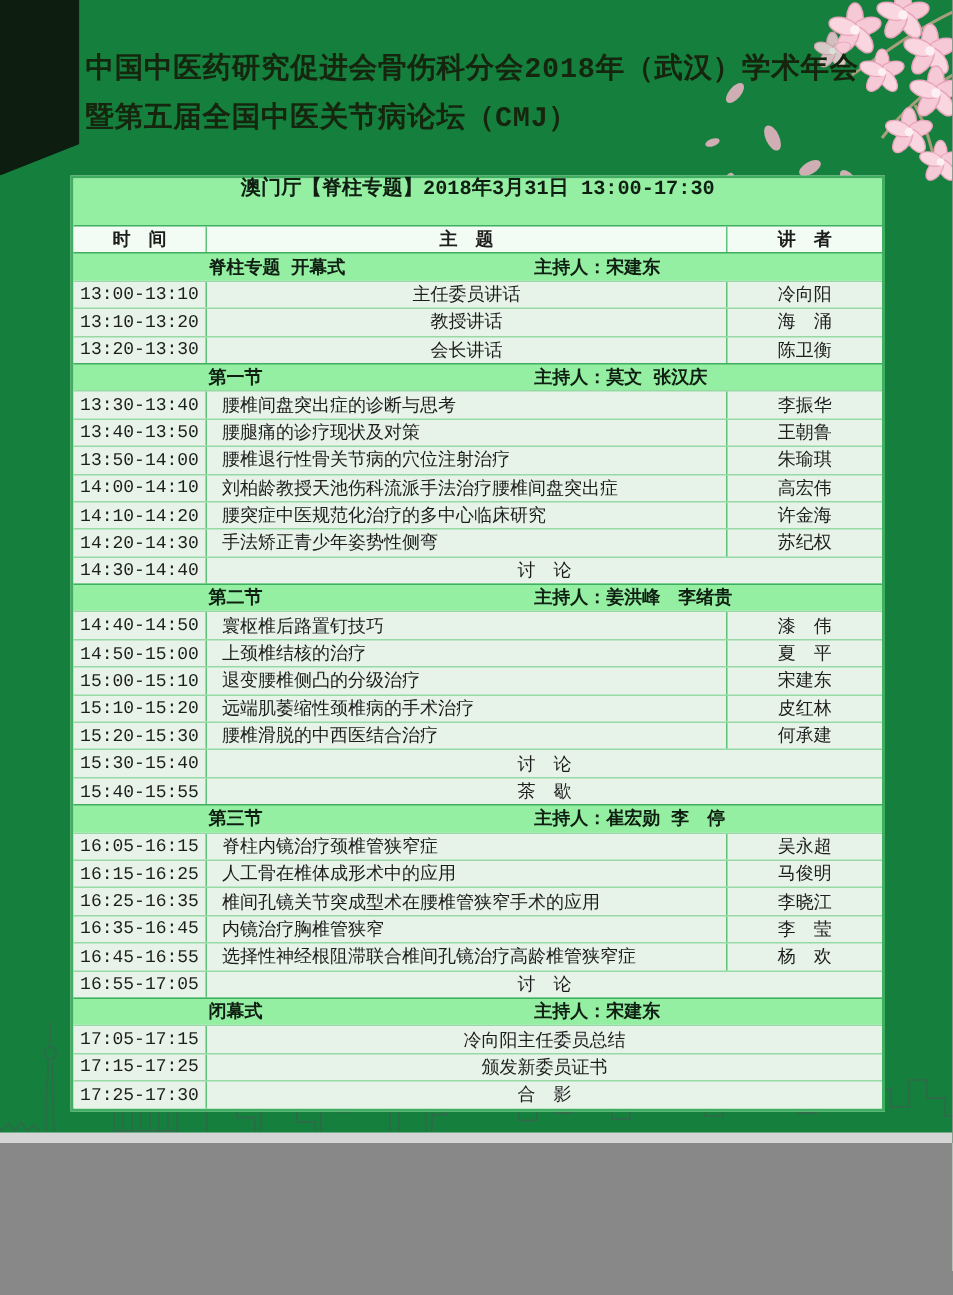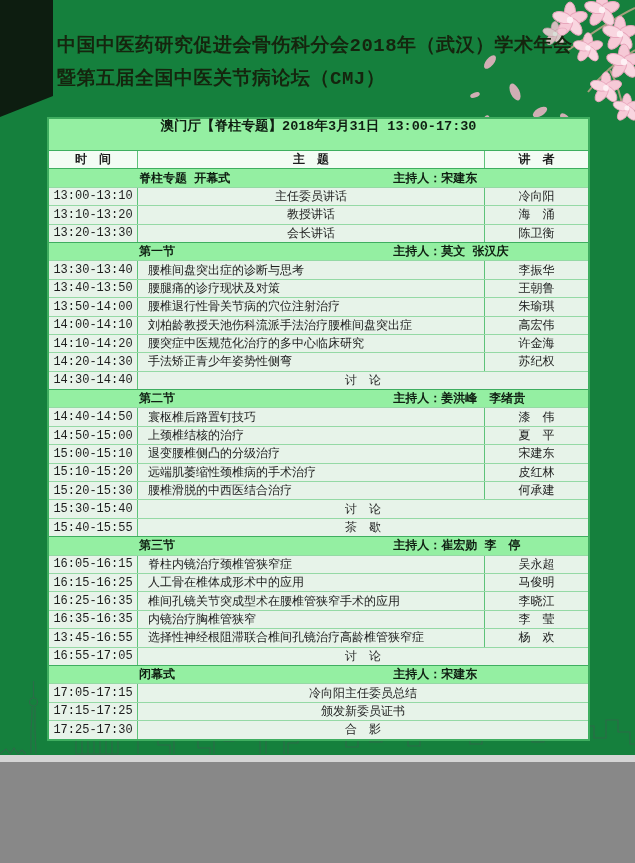--- a/index.html
+++ b/index.html
@@ -22,21 +22,21 @@
   .schedule-table{position:absolute;left:47px;top:117px;width:543px;z-index:2;
         border:2px solid var(--border-outer);box-sizing:border-box;background:var(--row-green);}
   .t-head{background:var(--table-green);height:31px;display:flex;flex-direction:row;
         justify-content:center;text-align:center;font-weight:700;font-size:13.5px;line-height:15px;color:#0f1f12;}
   .t-row{display:flex;height:18.4px;box-sizing:border-box;border-top:1px solid var(--border-line);
         background:var(--row-green);font-size:12px;align-items:stretch;}
   .t-row.colhead{background:var(--header-light);font-weight:700;border-top:1px solid var(--border-outer);}
   .t-row.section{background:var(--table-green);position:relative;font-weight:700;color:#0f1f12;
         border-top:1px solid var(--border-outer);border-bottom:0;align-items:center;}
   .sec-label{margin-left:90px;}
-  .sec-host{position:absolute;left:57%;margin-left:37px;}
+  .sec-host{position:absolute;left:57%;}
   .c-time{width:88px;display:flex;align-items:center;justify-content:center;text-align:center;}
   .c-topic{flex:1;border-left:1px solid var(--border-vline);display:flex;align-items:center;
         padding-left:10px;box-sizing:border-box;}
   .c-topic.center{justify-content:center;padding-left:0;}
   .c-speaker{width:103px;border-left:1px solid var(--border-vline);display:flex;align-items:center;
         justify-content:center;text-align:center;}
   .c-merged{flex:1;border-left:1px solid var(--border-vline);display:flex;align-items:center;
         justify-content:center;text-align:center;}
 </style>
 </head>
@@ -204,26 +204,26 @@
           <div class="c-time">16:15-16:25</div>
           <div class="c-topic">人工骨在椎体成形术中的应用</div>
           <div class="c-speaker">马俊明</div>
         </div>
         <div class="t-row">
           <div class="c-time">16:25-16:35</div>
           <div class="c-topic">椎间孔镜关节突成型术在腰椎管狭窄手术的应用</div>
           <div class="c-speaker">李晓江</div>
         </div>
         <div class="t-row">
-          <div class="c-time">16:35-16:35</div>
+          <div class="c-time">16:35-16:45</div>
           <div class="c-topic">内镜治疗胸椎管狭窄</div>
           <div class="c-speaker">李　莹</div>
         </div>
         <div class="t-row">
-          <div class="c-time">13:45-16:55</div>
+          <div class="c-time">16:45-16:55</div>
           <div class="c-topic">选择性神经根阻滞联合椎间孔镜治疗高龄椎管狭窄症</div>
           <div class="c-speaker">杨　欢</div>
         </div>
         <div class="t-row">
           <div class="c-time">16:55-17:05</div>
           <div class="c-merged">讨　论</div>
         </div>
         <div class="t-row section">
           <div class="sec-label">闭幕式</div>
           <div class="sec-host">主持人：宋建东</div>

